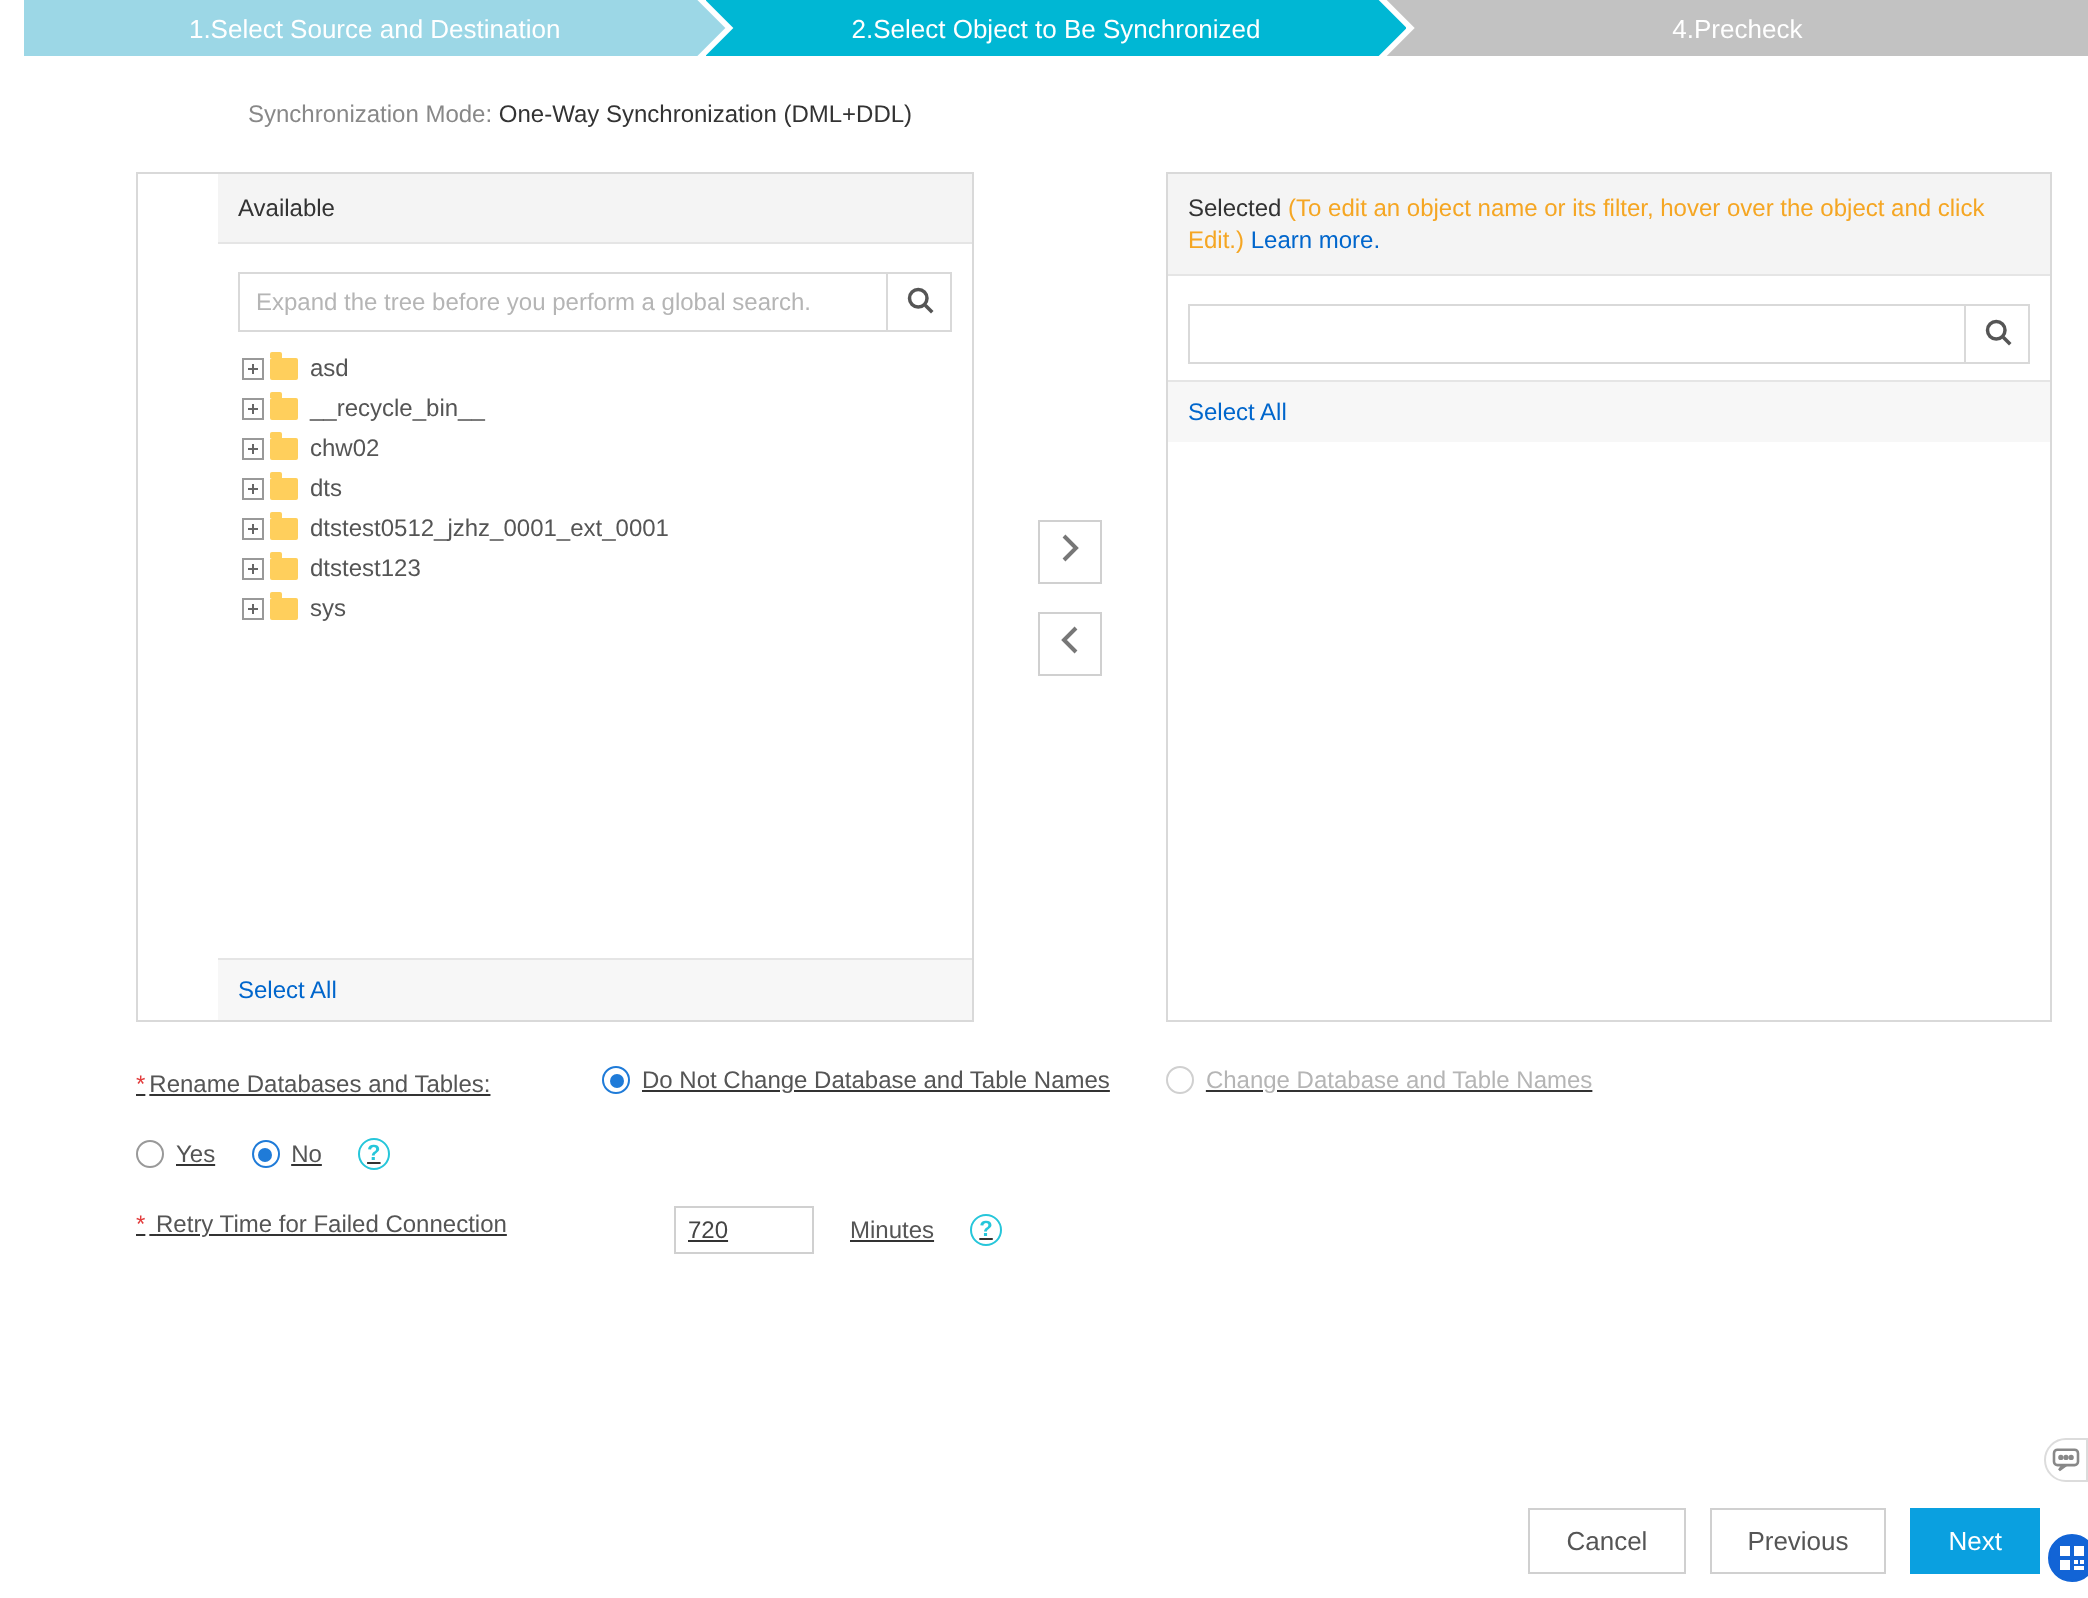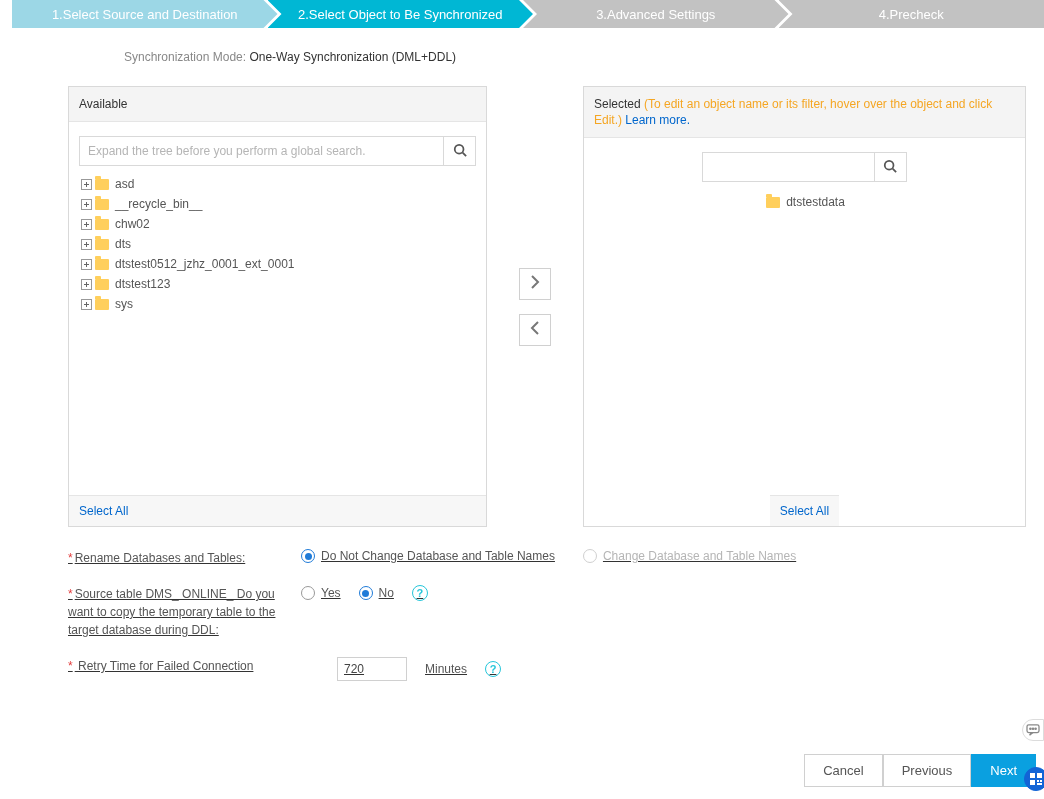--- a/index.html
+++ b/index.html
@@ -45,22 +45,22 @@
       padding: 0 18px 0 68px;
       gap: 18px;
     }
 
     .panel {
       border: 1px solid #d9d9d9;
       background: #fff;
       display: flex;
       flex-direction: column;
     }
-    .panel.available { width: 420px; }
-    .panel.selected  { width: 444px; align-items: center; }
+    .panel.available { width: 420px; padding-left: 40px; }
+    .panel.selected  { width: 444px; }
 
     .panel-header {
       background: #f4f4f4;
       border-bottom: 1px solid #e5e5e5;
       padding: 9px 10px;
       font-size: 12px;
       line-height: 16px;
     }
 
     .panel-search {
@@ -184,22 +184,22 @@
       border: 1px solid #d0d0d0;
       padding: 4px 6px;
       width: 70px;
       font-size: 12px;
       color: #444;
     }
 
     
     .footer {
       position: absolute;
-      bottom: 12px; right: 8px;
-      display: flex;  padding-left: 21px;
+      bottom: 12px; right: 24px;
+      display: flex; gap: 12px; padding-left: 21px;
     }
     .btn {
       border: 1px solid #d0d0d0;
       background: #fff;
       padding: 8px 18px;
       font-size: 13px;
       cursor: pointer;
       color: #555;
     }
     .btn.primary {
@@ -220,21 +220,20 @@
     }
     .float-icon.chat { bottom: 58px; }
     .float-icon.qr { bottom: 8px; background: #1264d6; border-color: #1264d6; border-radius: 50%; width: 24px; height: 24px; right: -4px;}
   </style>
 </head>
 <body>
 
 <div class="stepper">
   <div class="step done">1.Select Source and Destination</div>
   <div class="step active">2.Select Object to Be Synchronized</div>
-  <div class="step inactive">3.Advanced Settings</div>
   <div class="step inactive">4.Precheck</div>
 </div>
 
 <div class="content">
 
   <div class="sync-mode-row">
     <span>Synchronization Mode:</span>
     <span class="value">One-Way Synchronization (DML+DDL)</span>
   </div>
 
@@ -324,26 +323,20 @@
         <input type="text" style="">
         <div class="search-btn">
           <span>
             <svg width="14" height="14" viewBox="0 0 16 16" fill="none" stroke="#555" stroke-width="2">
               <circle cx="7" cy="7" r="5"></circle>
                 <path d="M11 11 L15 15"></path>
             </svg>
           </span>
         </div>
       </div>
-      <div class="selected-body" id="selected-tree">
-          <div class="tree-item">
-            <span class="folder-icon"></span>
-            <span>dtstestdata</span>
-          </div>
-        </div>
       <div class="panel-footer">
         <span class="link">Select All</span>
       </div>
     </div>
 
   </div>
 
   <div class="options">
 
     <div class="option-row">
@@ -358,23 +351,20 @@
           <span>Do Not Change Database and Table Names</span>
         </div>
         <div class="radio disabled" style="margin-left:10px;">
           <span class="outer"></span>
           <span>Change Database and Table Names</span>
         </div>
       </div>
     </div>
 
     <div class="option-row">
-      <div class="option-label">
-        <span class="req">*</span><span>Source table DMS_ ONLINE_ Do you want to copy the temporary table to the target database during DDL:</span>
-      </div>
       <div class="option-controls">
         <div class="radio">
           <span class="outer"></span>
           <span>Yes</span>
         </div>
         <div class="radio selected">
           <span class="outer">
               <span class="inner"></span>
             </span>
           <span>No</span>

